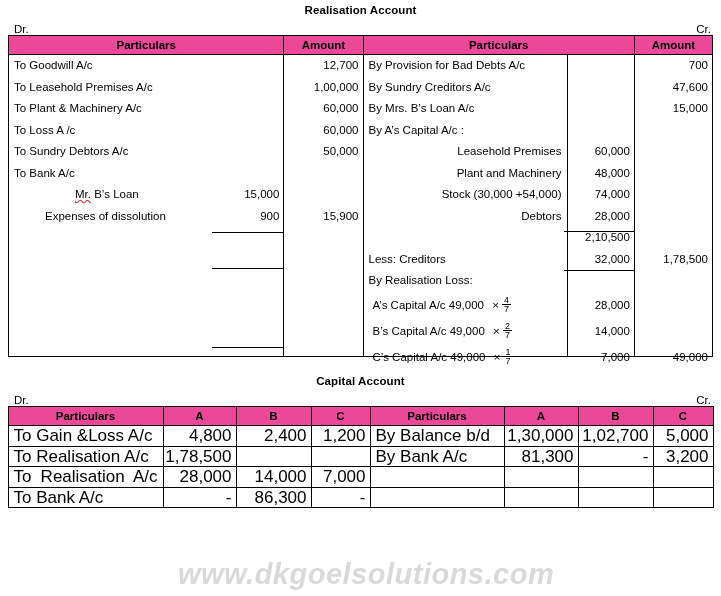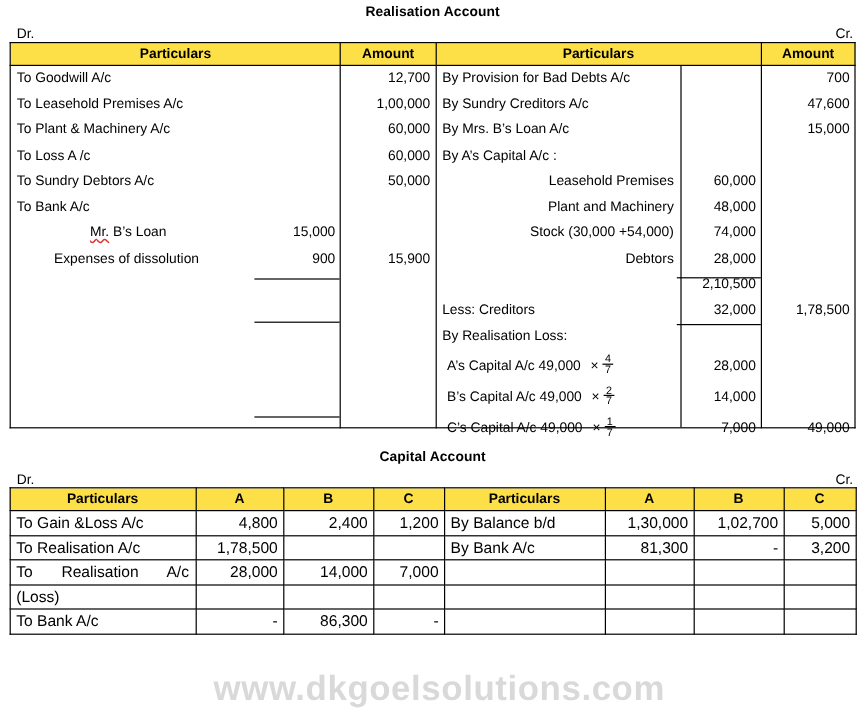--- a/index.html
+++ b/index.html
@@ -21,20 +21,21 @@
     left: 178px;
     top: 558px;
     width: 540px;
     font-size: 29px;
     font-weight: bold;
     letter-spacing: 0.5px;
     color: #d9d9d9;
     white-space: nowrap;
     z-index: 5;
     pointer-events: none;
+    font-style: italic;
   }
 
   
   .acct-title {
     text-align: center;
     font-size: 11.5px;
     font-weight: bold;
     letter-spacing: 0.1px;
   }
   .drcr {
@@ -51,21 +52,21 @@
     font-size: 11.5px;
     position: relative;
     z-index: 2;
   }
   table.acct td, table.acct th {
     border: 1px solid #000;
     padding: 0;
     vertical-align: top;
   }
   table.acct thead th {
-    background: #fde047;
+    background: #ec4899;
     color: #000;
     font-weight: bold;
     text-align: center;
     height: 18px;
     line-height: 18px;
     font-size: 11.5px;
   }
   .cell { padding: 0 4px; }
 
   
@@ -114,21 +115,21 @@
   .sp {
     text-decoration: underline wavy #e03131;
     text-decoration-skip-ink: none;
   }
 
   
   table.cap { width: 705px; }
   table.cap td {
     height: 19.5px;
     line-height: 19.5px;
-    font-size: 13px;
+    font-size: 17px;
   }
   table.cap td.p  { padding-left: 5px; white-space: nowrap; }
   table.cap td.n  { padding-right: 4px; text-align: right; white-space: nowrap; }
   table.cap .just {
     text-align: justify;
     text-align-last: justify;
     padding: 0 5px 0 5px;
     line-height: 19.5px;
   }
   table.cap tr.tot td { font-weight: bold; }
@@ -356,30 +357,20 @@
       <td class="just">To Realisation A/c</td>
       <td class="n">28,000</td>
       <td class="n">14,000</td>
       <td class="n">7,000</td>
       <td class="p"></td>
       <td class="n"></td>
       <td class="n"></td>
       <td class="n"></td>
     </tr>
     <tr>
-      <td class="p">(Loss)</td>
-      <td class="n"></td>
-      <td class="n"></td>
-      <td class="n"></td>
-      <td class="p"></td>
-      <td class="n"></td>
-      <td class="n"></td>
-      <td class="n"></td>
-    </tr>
-    <tr>
       <td class="p">To Bank A/c</td>
       <td class="n">-</td>
       <td class="n">86,300</td>
       <td class="n">-</td>
       <td class="p"></td>
       <td class="n"></td>
       <td class="n"></td>
       <td class="n"></td>
     </tr>
   </tbody>

